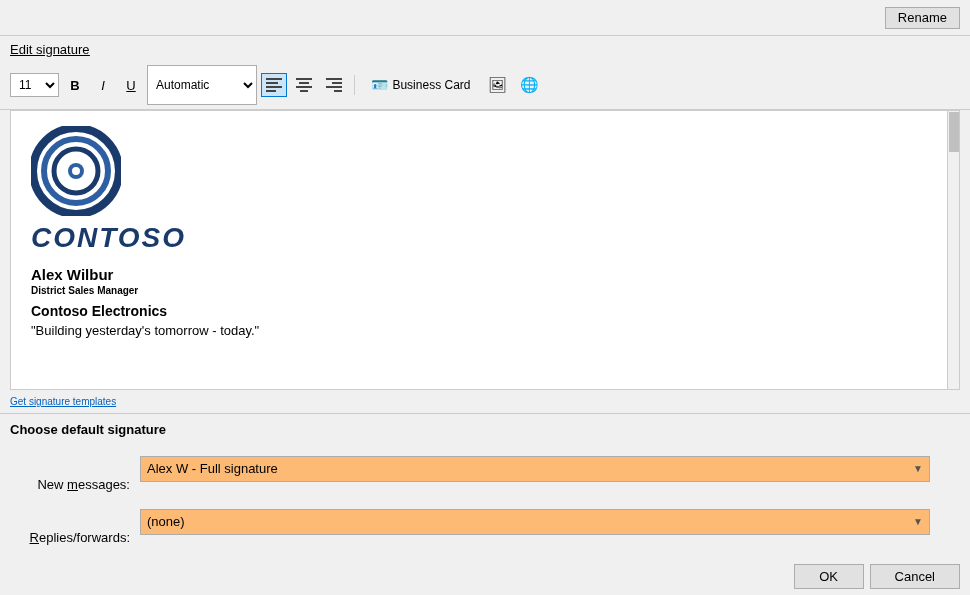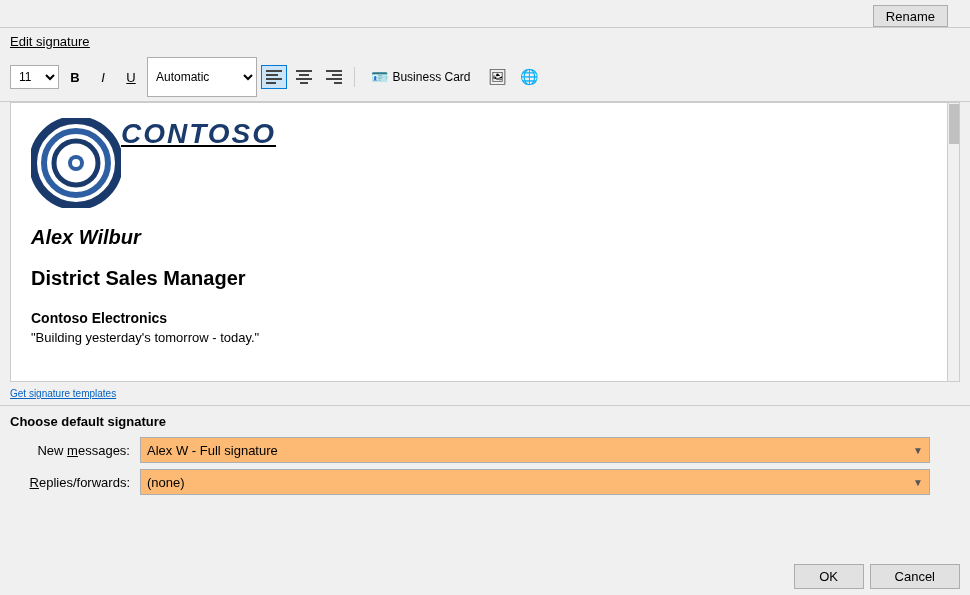--- a/index.html
+++ b/index.html
@@ -8,25 +8,25 @@
       font-size: 13px;
       background: #f0f0f0;
       width: 970px;
       height: 595px;
       overflow: hidden;
       color: #000;
     }
 
     .top-bar {
       background: #f0f0f0;
-      height: 28px;
-      display: flex;
-      align-items: flex-end;
+      height: 36px;
+      display: flex;
+      align-items: center;
       justify-content: flex-end;
-      padding-right: 22px;
+      padding-right: 10px;
       border-bottom: 1px solid #ccc;
     }
 
     .rename-btn {
       background: #e1e1e1;
       border: 1px solid #adadad;
       padding: 2px 12px;
       font-size: 13px;
       cursor: pointer;
       height: 22px;
@@ -158,52 +158,51 @@
     }
 
     .editor-content {
       padding: 15px 20px;
       height: 100%;
       overflow: hidden;
     }
 
     .contoso-logo {
       display: flex;
+      flex-direction: column;
       align-items: flex-start;
       margin-bottom: 12px;
-      text-decoration: underline;
     }
 
     .contoso-circle {
       width: 90px;
       height: 90px;
       margin-bottom: 6px;
     }
 
     .contoso-text {
       font-size: 28px;
       font-weight: 900;
       color: #1a3a6b;
       letter-spacing: 2px;
       font-style: italic;
     }
 
     .sig-name {
-      font-size: 20px;
+      font-size: 15px;
       font-weight: bold;
       color: #000;
-      margin-bottom: 18px;
-      font-style: italic;
+      margin-bottom: 2px;
     }
 
     .sig-title {
-      font-size: 20px;
+      font-size: 10px;
       font-weight: bold;
       color: #000;
-      margin-bottom: 20px;
+      margin-bottom: 7px;
     }
 
     .sig-company {
       font-size: 14px;
       font-weight: bold;
       color: #000;
       margin-bottom: 2px;
     }
 
     .sig-quote {
@@ -272,20 +271,21 @@
       display: flex;
       align-items: center;
       margin-bottom: 6px;
     }
 
     .sig-row-label {
       width: 130px;
       font-size: 13px;
       text-align: right;
       padding-right: 10px;
+      margin-top: 32px;
     }
 
     .sig-dropdown {
       flex: 1;
       height: 26px;
       border: 1px solid #adadad;
       background: #fdba74;
       font-size: 13px;
       padding: 0 6px;
       display: flex;

